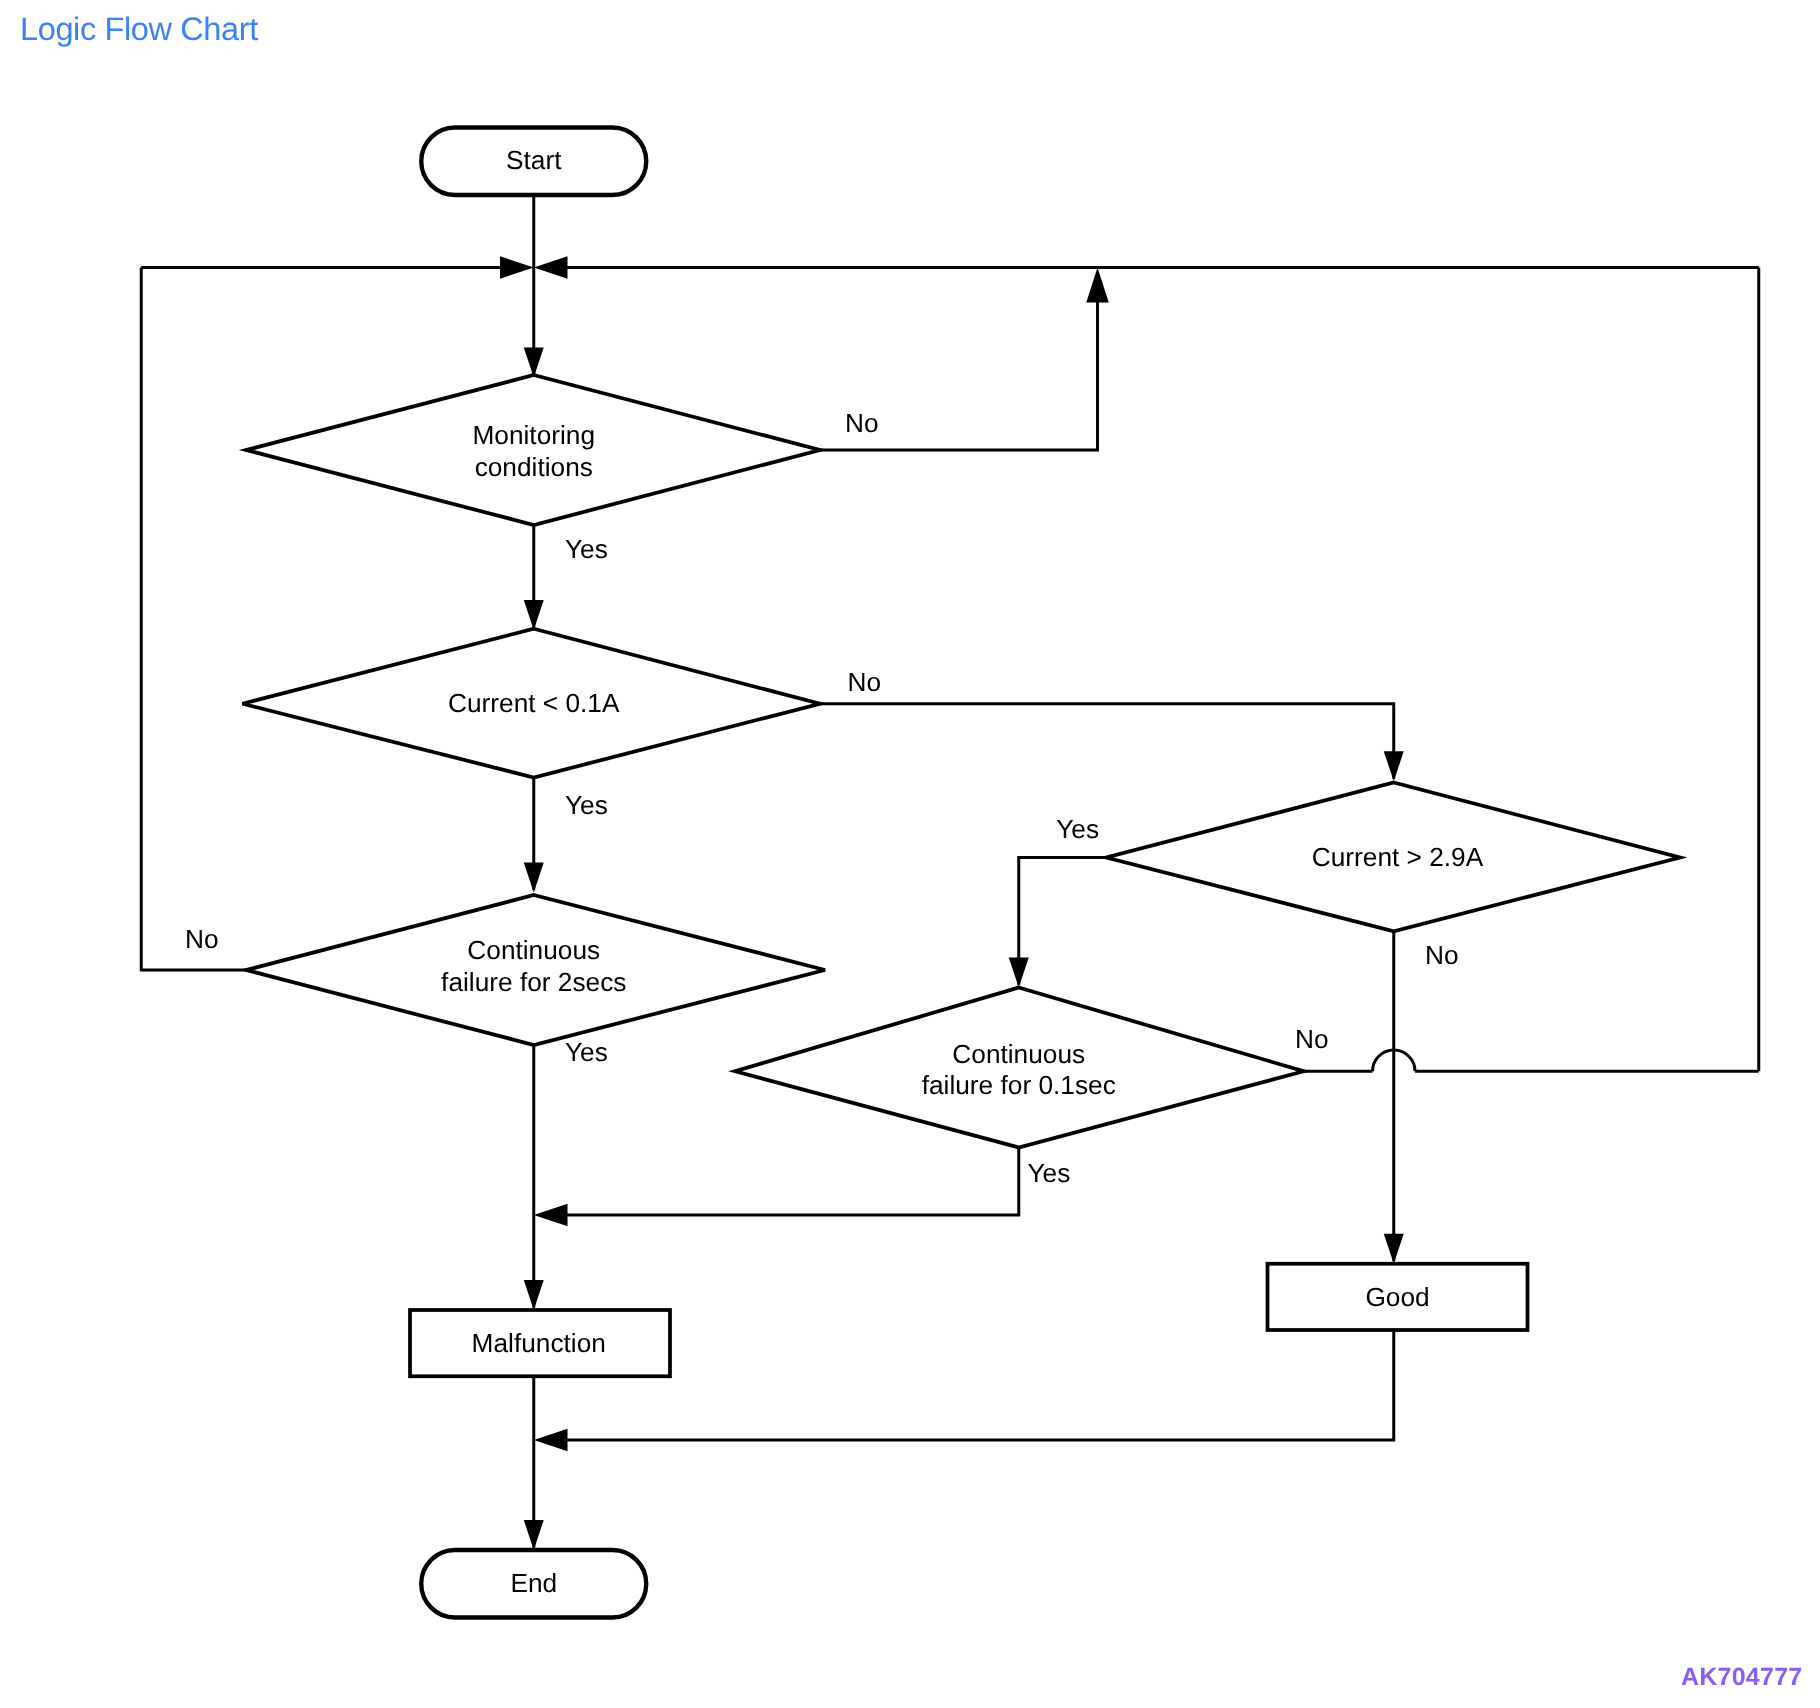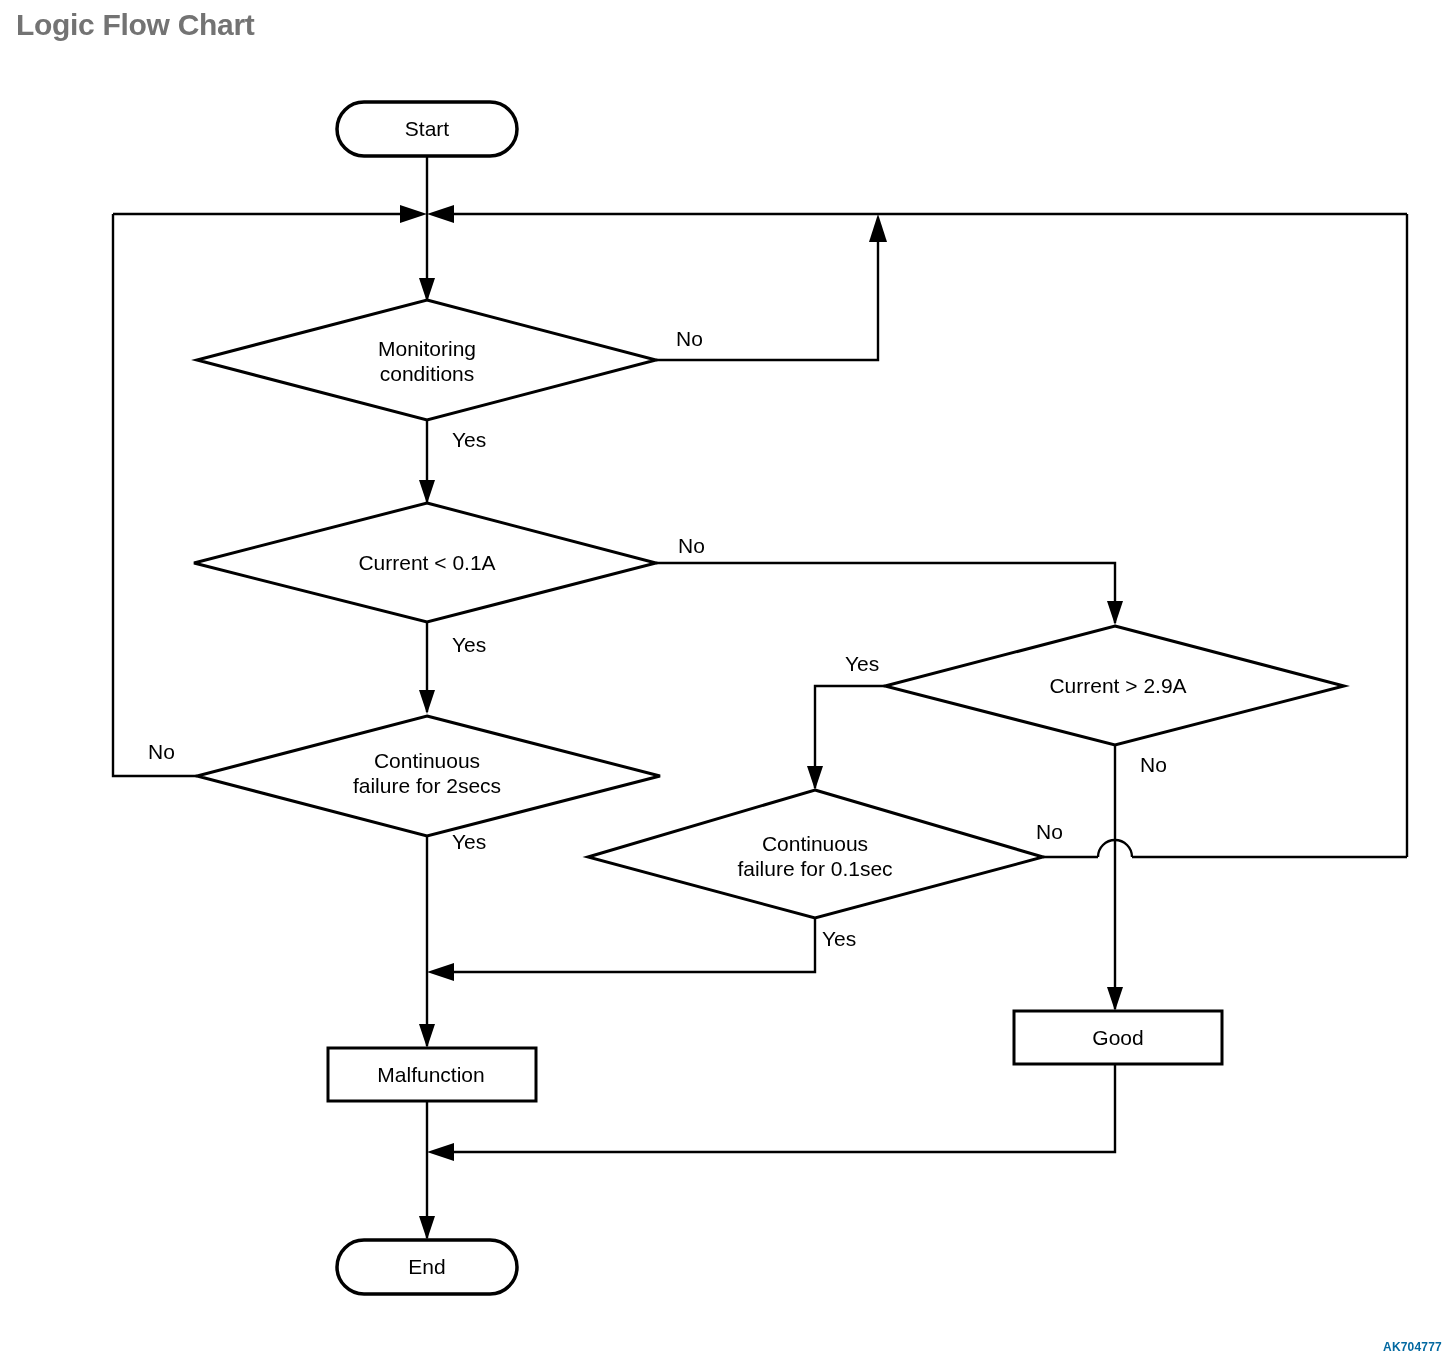--- a/index.html
+++ b/index.html
@@ -12,34 +12,34 @@
     height: 1366px;
     font-family: "Liberation Sans", sans-serif;
     color: #000000;
     position: relative;
     overflow: hidden;
   }
   #page-title {
     position: absolute;
     left: 16px;
     top: 8px;
-    font-size: 30px;
-    font-weight: bold;
+    font-size: 26px;
+    font-weight: normal;
     letter-spacing: -0.3px;
-    color: #737373;
+    color: #3b82f6;
     white-space: nowrap;
   }
   #ref-code {
     position: absolute;
     right: 14px;
     bottom: 12px;
-    font-size: 12px;
+    font-size: 20px;
     font-weight: bold;
     letter-spacing: 0.2px;
-    color: #0369a1;
+    color: #8b5cf6;
   }
   #chart-svg {
     position: absolute;
     left: 0;
     top: 0;
     width: 1456px;
     height: 1366px;
   }
   .shape-stroke {
     fill: #ffffff;

